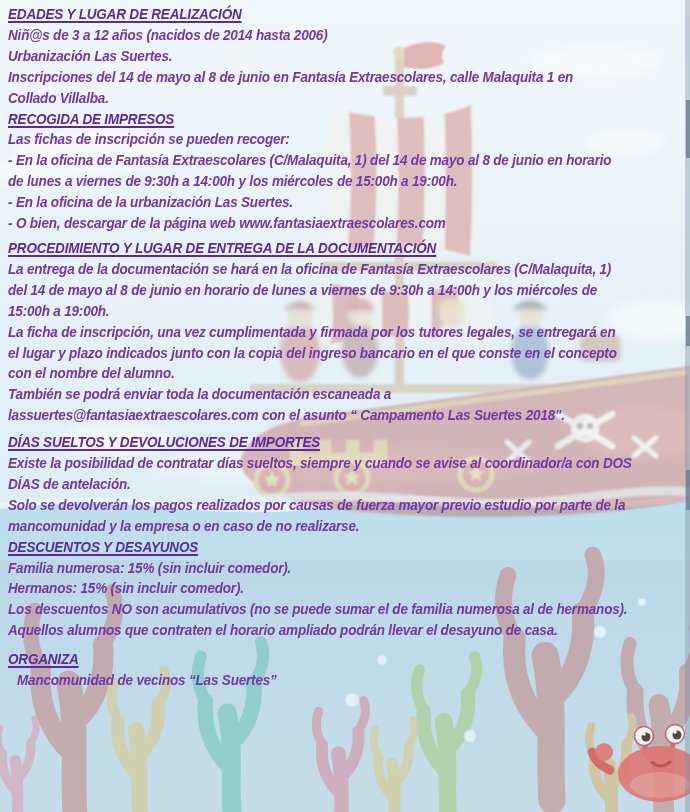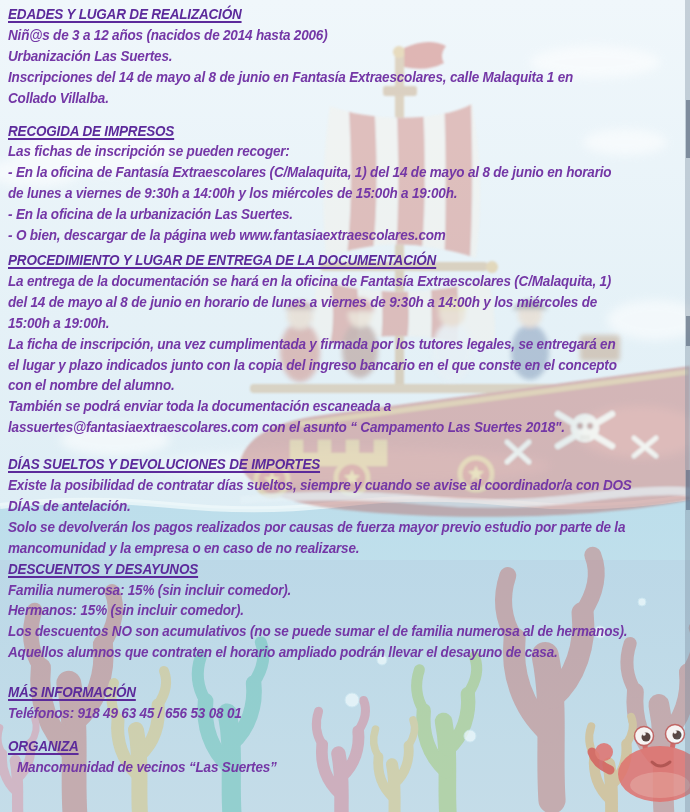--- a/index.html
+++ b/index.html
@@ -9,22 +9,22 @@
   .content{position:relative;z-index:2;padding:4px 4px 0 8px;}
   .sec{margin:0;}
   .hd{margin:0;font-size:15px;line-height:20.9px;font-weight:bold;font-style:italic;
       color:var(--heading-text,#5c2a9b);text-decoration:underline;
       text-decoration-thickness:1.5px;text-underline-offset:2px;
       letter-spacing:-0.2px;white-space:nowrap;transform:scaleX(.9);transform-origin:0 50%;}
   .ln{margin:0;font-size:15px;line-height:20.9px;font-weight:bold;font-style:italic;
       color:var(--body-text,#7437a6);letter-spacing:-0.2px;white-space:nowrap;
       transform:scaleX(.9);transform-origin:0 50%;}
   .indent{padding-left:10px;}
-  .s1{margin-bottom:12px}.s2{margin-bottom:4px}.s3{margin-bottom:16px}
-  .s4{}.s5{margin-bottom:19px}.s6{margin-bottom:12px}
+  .s1{}.s2{margin-bottom:4px}.s3{margin-bottom:6px}
+  .s4{}.s5{margin-bottom:8px}.s6{margin-bottom:12px}
 </style>
 </head>
 <body>
 
 <div class="page">
 
   <svg class="bg" viewBox="0 0 690 812" width="690" height="812" aria-hidden="true">
     <defs>
       <linearGradient id="sky" x1="0" y1="0" x2="0" y2="1">
         <stop offset="0" stop-color="var(--sky-top,#f0f7fb)"></stop>
@@ -242,24 +242,20 @@
     </section>
 
     <section class="sec s5">
       <h2 class="hd">DESCUENTOS Y DESAYUNOS</h2>
       <p class="ln">Familia numerosa: 15% (sin incluir comedor).</p>
       <p class="ln">Hermanos: 15% (sin incluir comedor).</p>
       <p class="ln">Los descuentos NO son acumulativos (no se puede sumar el de familia numerosa al de hermanos).</p>
       <p class="ln">Aquellos alumnos que contraten el horario ampliado podrán llevar el desayuno de casa.</p>
     </section>
 
-    <section class="sec s6">
-      <h2 class="hd">MÁS INFORMACIÓN</h2>
-      <p class="ln">Teléfonos: 918 49 63 45 / 656 53 08 01</p>
-    </section>
 
     <section class="sec s7">
       <h2 class="hd">ORGANIZA</h2>
       <p class="ln indent">Mancomunidad de vecinos “Las Suertes”</p>
     </section>
 
   </div>
 </div>
 
 </body></html>

